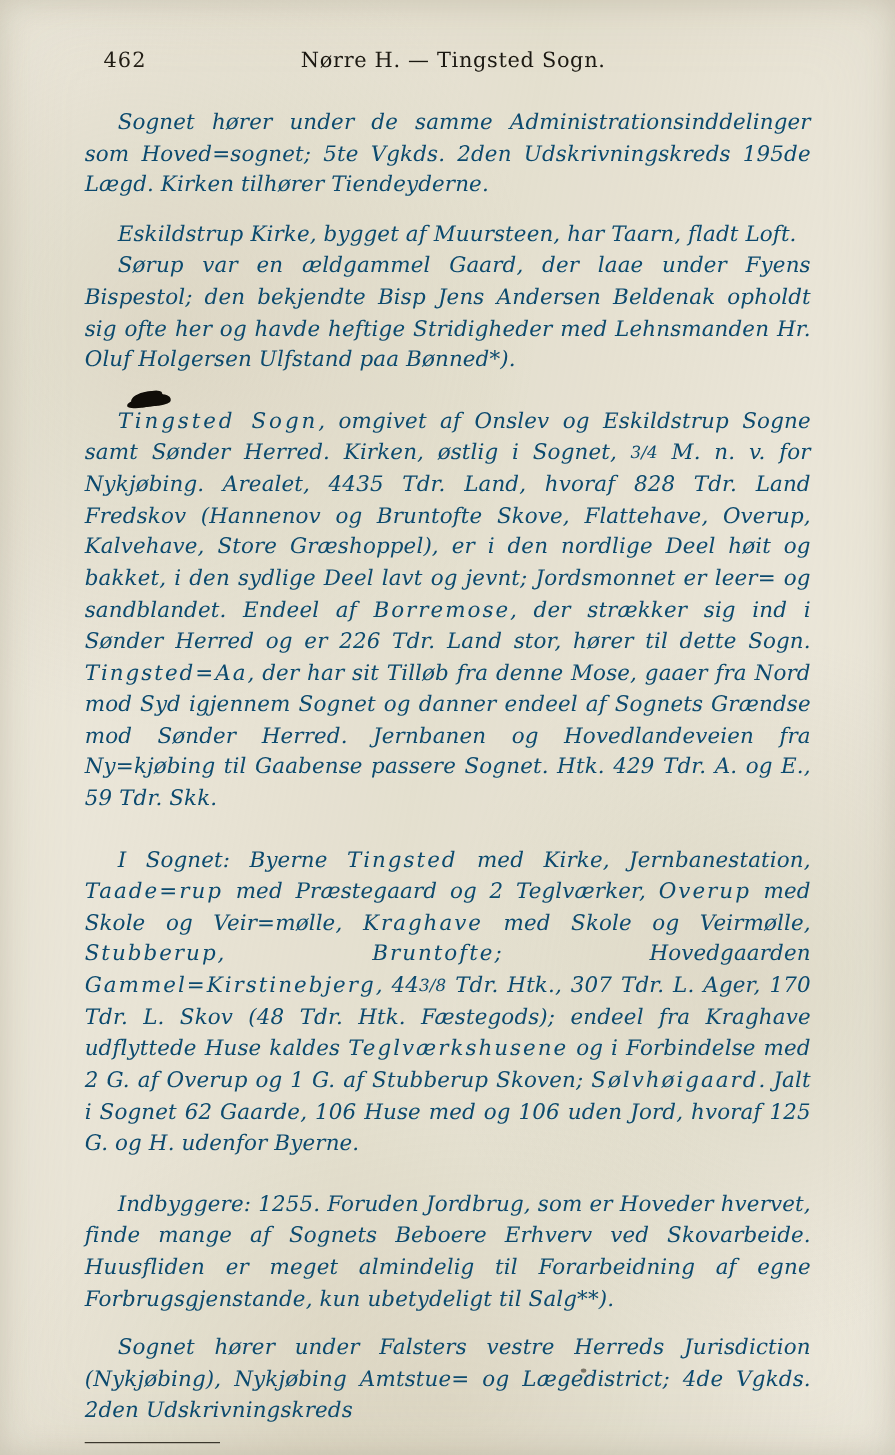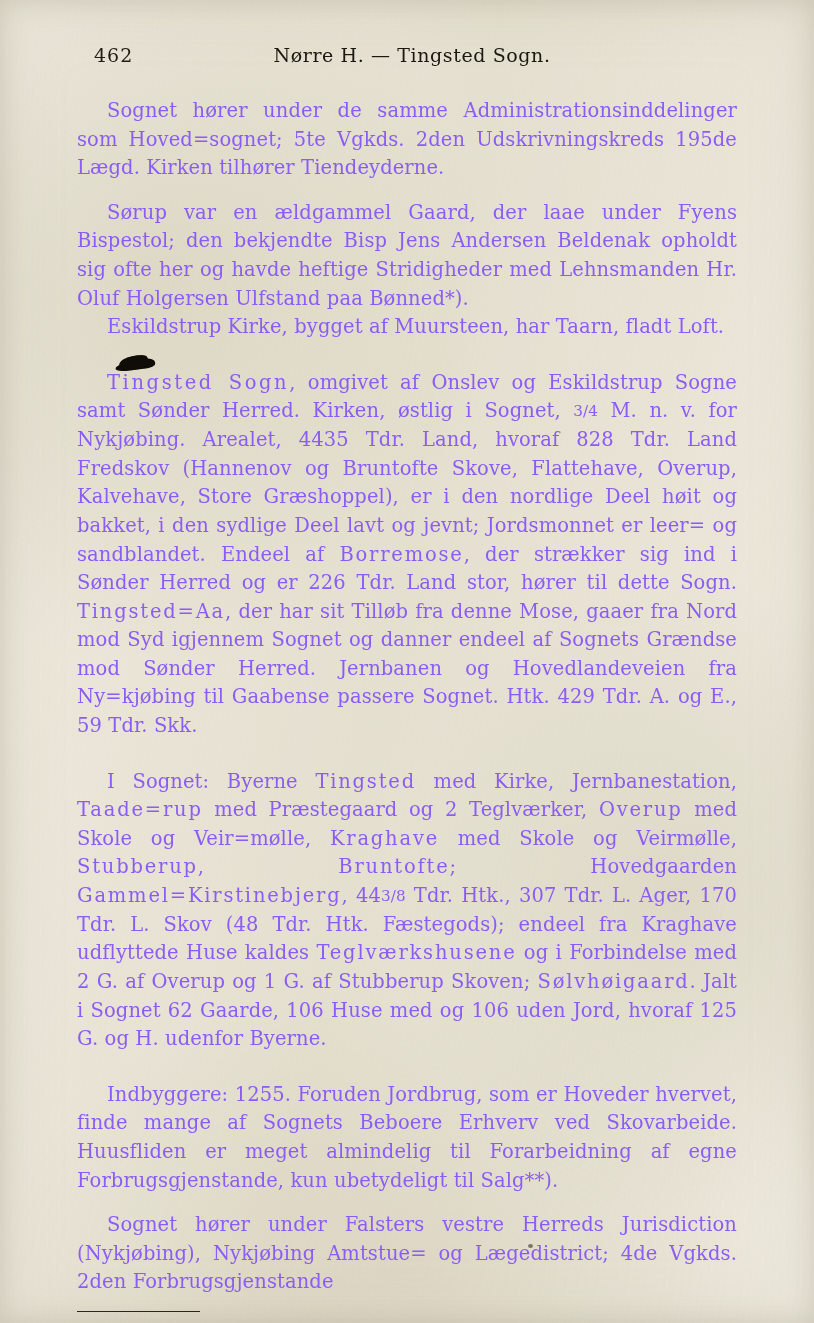--- a/index.html
+++ b/index.html
@@ -73,22 +73,23 @@
     margin: 0 auto;
     width: 660px;
   }
   p.body {
     margin: 0;
     font-size: 19.5px;
     line-height: 28.6px;
     text-align: justify;
     text-justify: inter-word;
     text-indent: 30px;
-    color: #8b5cf6;
+    color: #0c4a6e;
     letter-spacing: 0.1px;
+    font-style: italic;
   }
   .gap-lg { height: 27px; }
   .gap-md { height: 16px; }
 
   .small-blk {
     font-size: 16.2px;
     line-height: 23.4px;
   }
 
   
@@ -174,38 +175,38 @@
   </div>
 
   <div class="col">
 
     <div class="gap-lg"></div>
 
     <p class="body">Sognet hører under de samme Administrationsinddelinger som Hoved=sognet; 5te Vgkds.  2den Udskrivningskreds 195de Lægd.  Kirken tilhører Tiendeyderne.</p>
 
     <div class="gap-md"></div>
 
+    <p class="body small-blk">Eskildstrup Kirke, bygget af Muursteen, har Taarn, fladt Loft.</p>
     <p class="body small-blk">Sørup var en ældgammel Gaard, der laae under Fyens Bispestol; den bekjendte Bisp Jens Andersen Beldenak opholdt sig ofte her og havde heftige Stridigheder med Lehnsmanden Hr. Oluf Holgersen Ulfstand paa Bønned*).</p>
-    <p class="body small-blk">Eskildstrup Kirke, bygget af Muursteen, har Taarn, fladt Loft.</p>
 
     <div class="gap-lg"></div>
 
     <p class="body blot-host"><span class="sp">Tingsted Sogn</span><span>, omgivet af Onslev og Eskildstrup Sogne samt Sønder Herred.  Kirken, østlig i Sognet, </span><span class="frac">3/4</span><span> M. n. v. for Nykjøbing.  Arealet, 4435 Tdr. Land, hvoraf 828 Tdr. Land Fredskov (Hannenov og Bruntofte Skove, Flattehave, Overup, Kalvehave, Store Græshoppel), er i den nordlige Deel høit og bakket, i den sydlige Deel lavt og jevnt; Jordsmonnet er leer= og sandblandet.  Endeel af </span><span class="sp2">Borremose</span><span>, der strækker sig ind i Sønder Herred og er 226 Tdr. Land stor, hører til dette Sogn.  </span><span class="sp2">Tingsted=Aa</span><span>, der har sit Tilløb fra denne Mose, gaaer fra Nord mod Syd igjennem Sognet og danner endeel af Sognets Grændse mod Sønder Herred.  Jernbanen og Hovedlandeveien fra Ny=kjøbing til Gaabense passere Sognet.  Htk. 429 Tdr. A. og E., 59 Tdr. Skk.</span><span class="blot"></span></p>
 
     <div class="gap-lg"></div>
 
     <p class="body"><span>I Sognet: Byerne </span><span class="sp2">Tingsted</span><span> med Kirke, Jernbanestation, </span><span class="sp2">Taade=rup</span><span> med Præstegaard og 2 Teglværker, </span><span class="sp2">Overup</span><span> med Skole og Veir=mølle, </span><span class="sp2">Kraghave</span><span> med Skole og Veirmølle, </span><span class="sp2">Stubberup</span><span>, </span><span class="sp2">Bruntofte</span><span>; Hovedgaarden </span><span class="sp2">Gammel=Kirstinebjerg</span><span>, 44</span><span class="frac">3/8</span><span> Tdr. Htk., 307 Tdr. L. Ager, 170 Tdr. L. Skov (48 Tdr. Htk. Fæstegods); endeel fra Kraghave udflyttede Huse kaldes </span><span class="sp2">Teglværkshusene</span><span> og i Forbindelse med 2 G. af Overup og 1 G. af Stubberup Skoven; </span><span class="sp2">Sølvhøigaard</span><span>.  Jalt i Sognet 62 Gaarde, 106 Huse med og 106 uden Jord, hvoraf 125 G. og H. udenfor Byerne.</span></p>
 
     <div class="gap-lg"></div>
 
     <p class="body">Indbyggere: 1255.  Foruden Jordbrug, som er Hoveder hvervet, finde mange af Sognets Beboere Erhverv ved Skovarbeide.  Huusfliden er meget almindelig til Forarbeidning af egne Forbrugsgjenstande, kun ubetydeligt til Salg**).</p>
 
     <div class="gap-md"></div>
 
-    <p class="body">Sognet hører under Falsters vestre Herreds Jurisdiction (Nykjøbing), Nykjøbing Amtstue= og Lægedistrict; 4de Vgkds.  2den Forbrugsgjenstande</p>
+    <p class="body">Sognet hører under Falsters vestre Herreds Jurisdiction (Nykjøbing), Nykjøbing Amtstue= og Lægedistrict; 4de Vgkds.  2den Udskrivningskreds</p>
 
   </div>
 
   <div class="fn-wrap">
     <div class="fn-rule"></div>
 
     <p class="fn"><span class="fn-mark">*)</span><span>Jfr. Paludan=Müller: Jens Andersen Beldenak, Odense 1837.</span></p>
 
   </div>
 

